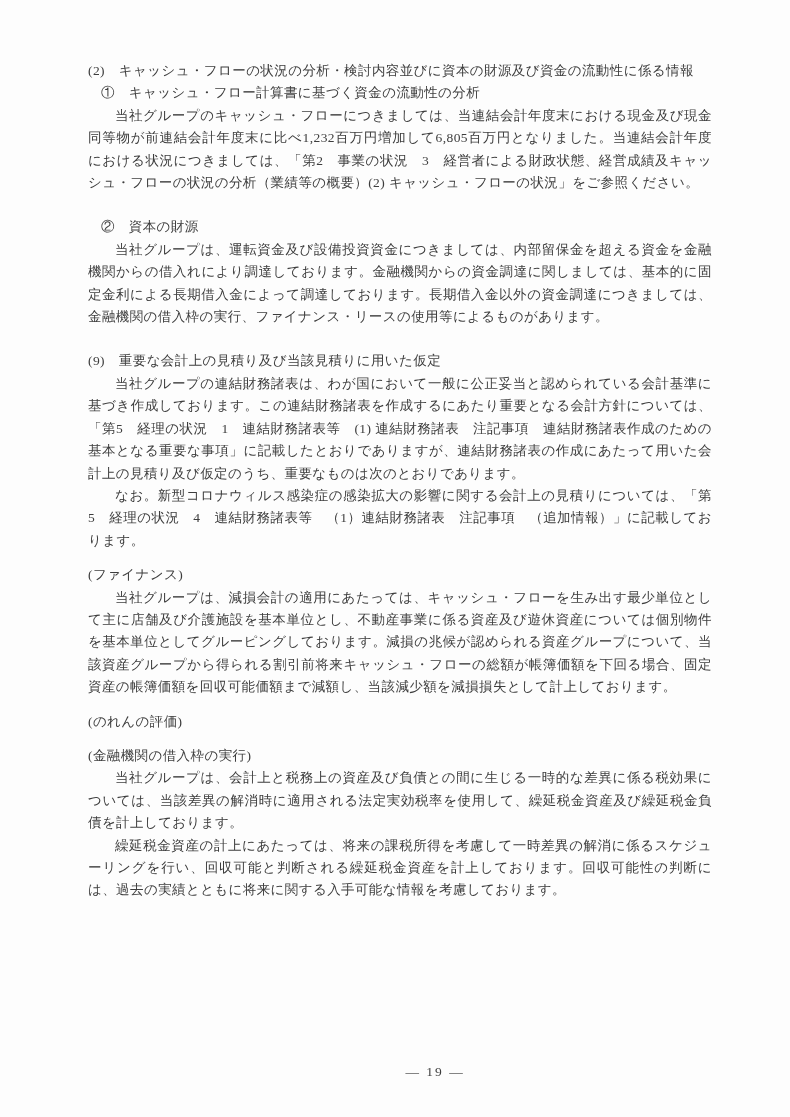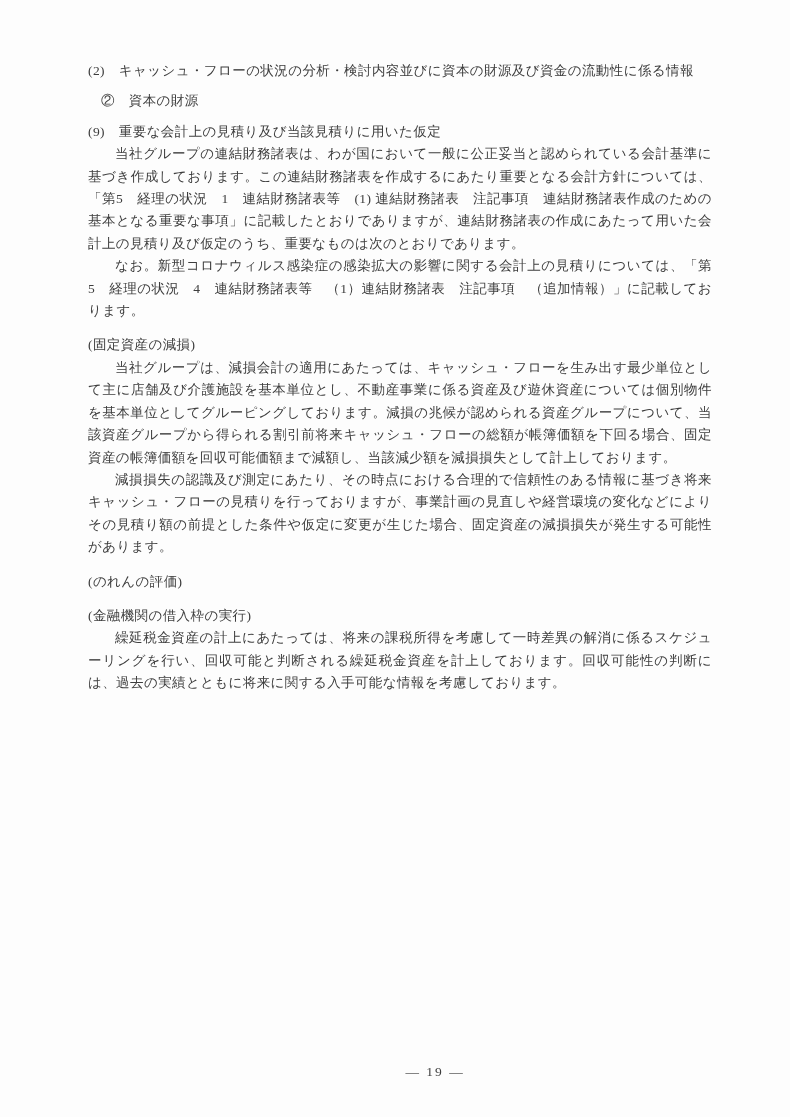--- a/index.html
+++ b/index.html
@@ -41,21 +41,21 @@
     line-height: inherit;
   }
   .para {
     margin: 0;
     text-indent: 2em;
   }
   .caption {
     margin: 0;
     text-indent: 0;
   }
-  .mt-line { margin-top: 8px; }   
+  .mt-line { margin-top: 22px; }   
   .mt-half { margin-top: 12px; }   
   .page-footer {
     position: absolute;
     top: 1064px;
     left: 0;
     width: 100%;
     text-align: center;
     font-size: 13.5px;
     letter-spacing: 2px;
     color: #3d3d3d;
@@ -64,43 +64,48 @@
 </style>
 </head>
 <body>
 
 <div class="page">
   <main class="content">
 
     <section>
       <h2 class="sec-heading">(2)　キャッシュ・フローの状況の分析・検討内容並びに資本の財源及び資金の流動性に係る情報</h2>
 
+      <div>
+        <h3 class="sub-heading">①　キャッシュ・フロー計算書に基づく資金の流動性の分析</h3>
+        <p class="para">当社グループのキャッシュ・フローにつきましては、当連結会計年度末における現金及び現金同等物が前連結会計年度末に比べ1,232百万円増加して6,805百万円となりました。当連結会計年度における状況につきましては、「第2　事業の状況　3　経営者による財政状態、経営成績及キャッシュ・フローの状況の分析（業績等の概要）(2) キャッシュ・フローの状況」をご参照ください。</p>
+      </div>
 
       <div class="mt-line">
         <h3 class="sub-heading">②　資本の財源</h3>
+        <p class="para">当社グループは、運転資金及び設備投資資金につきましては、内部留保金を超える資金を金融機関からの借入れにより調達しております。金融機関からの資金調達に関しましては、基本的に固定金利による長期借入金によって調達しております。長期借入金以外の資金調達につきましては、金融機関の借入枠の実行、ファイナンス・リースの使用等によるものがあります。</p>
       </div>
     </section>
 
     <section class="mt-line">
       <h2 class="sec-heading">(9)　重要な会計上の見積り及び当該見積りに用いた仮定</h2>
       <p class="para">当社グループの連結財務諸表は、わが国において一般に公正妥当と認められている会計基準に基づき作成しております。この連結財務諸表を作成するにあたり重要となる会計方針については、「第5　経理の状況　1　連結財務諸表等　(1) 連結財務諸表　注記事項　連結財務諸表作成のための基本となる重要な事項」に記載したとおりでありますが、連結財務諸表の作成にあたって用いた会計上の見積り及び仮定のうち、重要なものは次のとおりであります。</p>
       <p class="para">なお。新型コロナウィルス感染症の感染拡大の影響に関する会計上の見積りについては、「第5　経理の状況　4　連結財務諸表等　（1）連結財務諸表　注記事項　（追加情報）」に記載しております。</p>
 
       <div class="mt-half">
-        <p class="caption">(固定資産の減損)</p>
+        <p class="caption">(ファイナンス)</p>
         <p class="para">当社グループは、減損会計の適用にあたっては、キャッシュ・フローを生み出す最少単位として主に店舗及び介護施設を基本単位とし、不動産事業に係る資産及び遊休資産については個別物件を基本単位としてグルーピングしております。減損の兆候が認められる資産グループについて、当該資産グループから得られる割引前将来キャッシュ・フローの総額が帳簿価額を下回る場合、固定資産の帳簿価額を回収可能価額まで減額し、当該減少額を減損損失として計上しております。</p>
-        <p class="para">減損損失の認識及び測定にあたり、その時点における合理的で信頼性のある情報に基づき将来キャッシュ・フローの見積りを行っておりますが、事業計画の見直しや経営環境の変化などによりその見積り額の前提とした条件や仮定に変更が生じた場合、固定資産の減損損失が発生する可能性があります。</p>
       </div>
 
       <div class="mt-half">
         <p class="caption">(のれんの評価)</p>
       </div>
 
       <div class="mt-half">
         <p class="caption">(金融機関の借入枠の実行)</p>
+        <p class="para">当社グループは、会計上と税務上の資産及び負債との間に生じる一時的な差異に係る税効果については、当該差異の解消時に適用される法定実効税率を使用して、繰延税金資産及び繰延税金負債を計上しております。</p>
         <p class="para">繰延税金資産の計上にあたっては、将来の課税所得を考慮して一時差異の解消に係るスケジューリングを行い、回収可能と判断される繰延税金資産を計上しております。回収可能性の判断には、過去の実績とともに将来に関する入手可能な情報を考慮しております。</p>
 
       </div>
     </section>
 
   </main>
 
   <footer class="page-footer">
     <span>― 19 ―</span>
   </footer>

